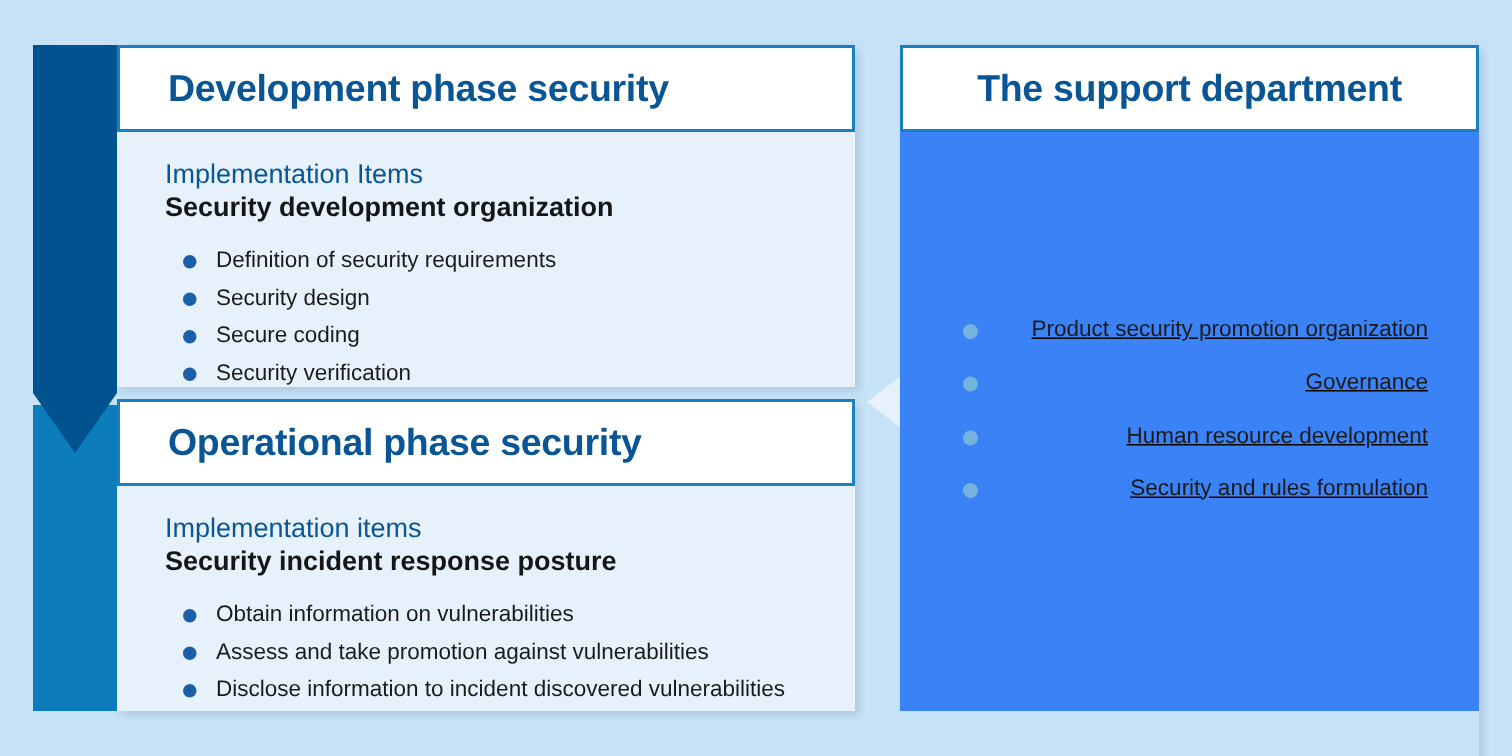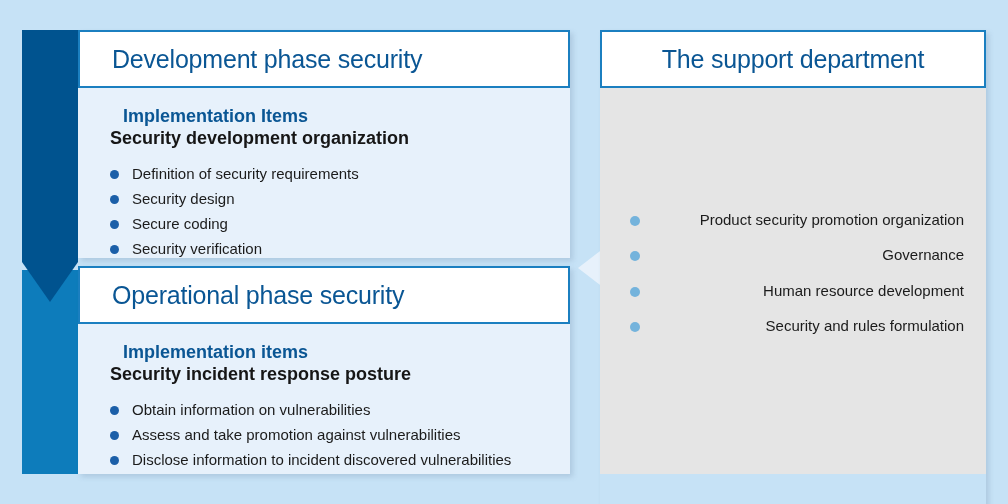--- a/index.html
+++ b/index.html
@@ -62,43 +62,43 @@
     border: 2px solid #1b7fc0;
     box-sizing: border-box;
     height: 58px;
     display: flex;
     align-items: center;
     padding-left: 32px;
   }
   .card-header-title {
     color: #0a5694;
     font-size: 25px;
-    font-weight: normal;
+    font-weight: bold;
     letter-spacing: -0.2px;
   }
   .card-body {
     background: #e7f1fb;
     box-sizing: border-box;
     padding: 18px 20px 18px 32px;
   }
   .section-title {
     color: #0a5694;
     font-size: 18px;
-    font-weight: bold;
-    margin: 0 0 1px 13px;
+    font-weight: normal;
+    margin: 0 0 1px 0;
   }
   .section-subtitle {
     color: #161616;
     font-size: 18px;
     font-weight: bold;
     margin: 0 0 14px 0;
   }
   ul.bullets {
     list-style: none;
-    margin: 0;
+    margin: 12px;
     padding: 0;
   }
   ul.bullets li {
     position: relative;
     padding-left: 22px;
     margin-bottom: 3px;
     font-size: 15px;
     color: #1b1b1b;
     line-height: 1.47;
   }
@@ -137,27 +137,28 @@
     height: 480px;
     box-shadow: 3px 3px 5px rgba(90, 120, 150, 0.22);
     text-align: right;
   }
   #right-panel .card-header {
     justify-content: center;
     padding-left: 0;
     height: 58px;
   }
   #right-panel-body {
-    background: #e5e5e5;
+    background: #3b82f6;
     height: 386px;
     box-sizing: border-box;
     display: flex;
     flex-direction: column;
     justify-content: center;
     padding: 0 22px 16px 30px;
+    text-decoration: underline;
   }
   #right-panel-body ul.bullets li {
     margin-bottom: 13px;
     padding-left: 24px;
   }
   #right-panel-body ul.bullets li .dot {
     background: #74b3dc;
     width: 10px;
     height: 10px;
   }

